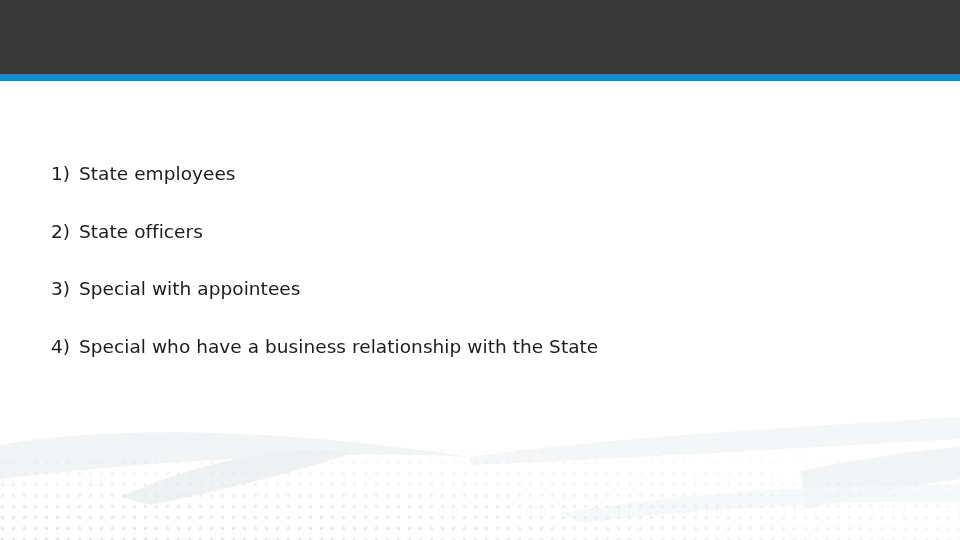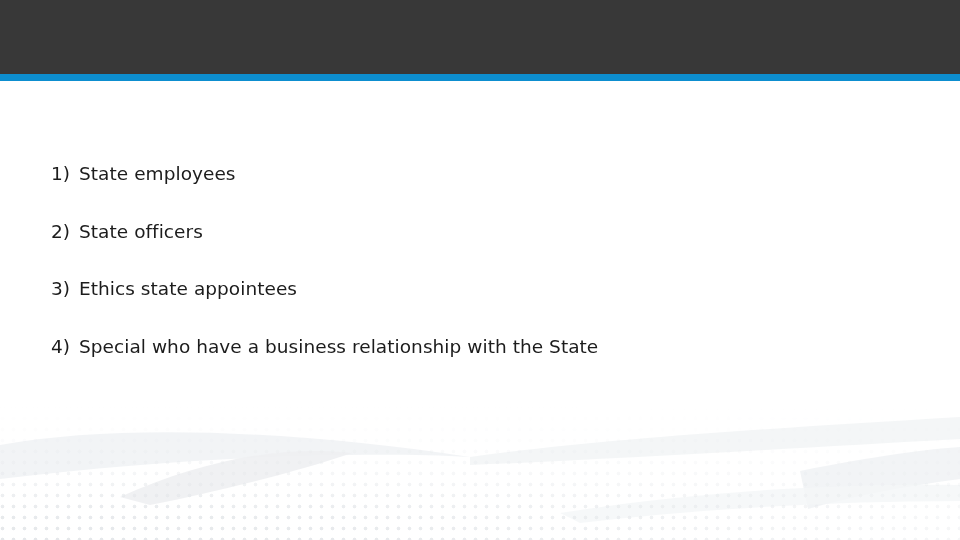--- a/index.html
+++ b/index.html
@@ -155,21 +155,21 @@
       <span class="item-text">State employees</span>
     </div>
 
     <div class="list-item">
       <span class="item-marker">2)</span>
       <span class="item-text">State officers</span>
     </div>
 
     <div class="list-item">
       <span class="item-marker">3)</span>
-      <span class="item-text">Ethics state appointees</span>
+      <span class="item-text">Special with appointees</span>
     </div>
 
     <div class="list-item">
       <span class="item-marker">4)</span>
       <span class="item-text">Special who have a business relationship with the State</span>
     </div>
 
   </div>
 
   <div id="footer-decoration">

